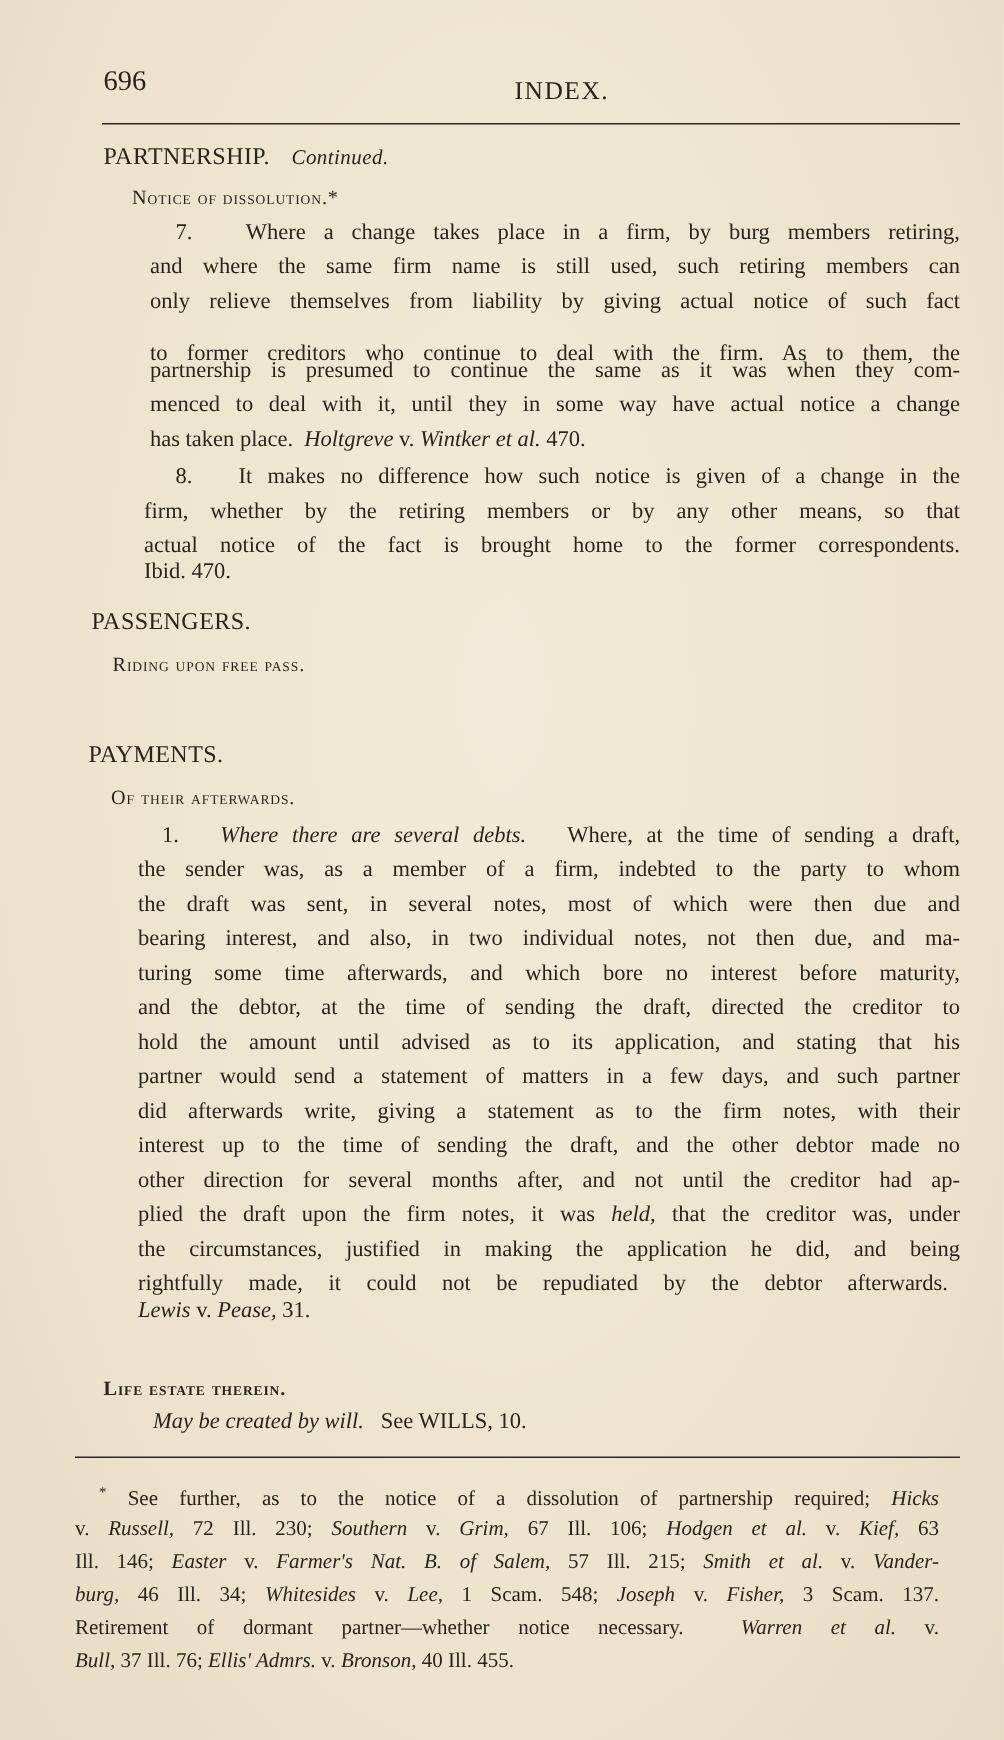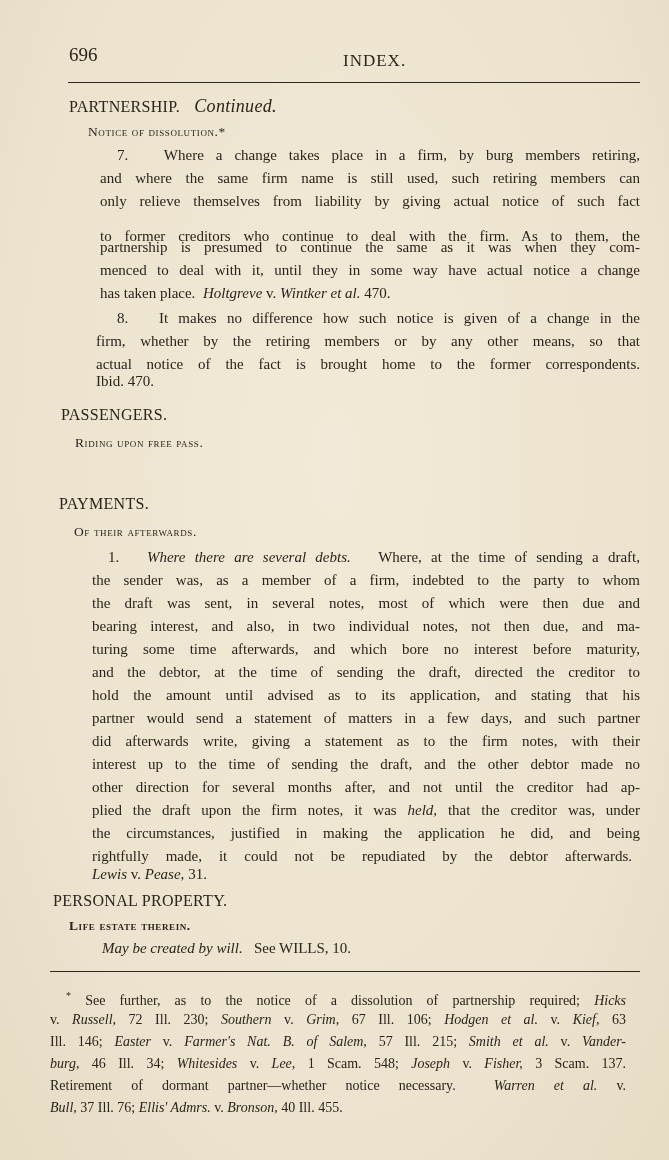--- a/index.html
+++ b/index.html
@@ -10,21 +10,21 @@
     color: #2a241c;
     position: relative;
   }
   .page { position: absolute; left: 0; top: 0; width: 669px; height: 1160px;
     background: radial-gradient(ellipse at 50% 40%, #f2ead8 0%, #ece2cd 70%, #e6dbc3 100%); }
   .abs { position: absolute; white-space: nowrap; }
   .pnum { left: 69px; top: 44px; font-size: 19px; }
   .running { left: 343px; top: 51px; font-size: 17px; letter-spacing: 1px; }
   .rule { position: absolute; height: 0; border-top: 1.6px solid #2e2820; }
   .heading { font-size: 16px; letter-spacing: 0.3px; }
-  .heading i { font-size: 18px; }
+  .heading i { font-size: 14px; }
   .sub { font-size: 13.5px; font-variant: small-caps; letter-spacing: 0.6px; }
   .line { font-size: 15px; position: absolute; white-space: nowrap; }
   .j { text-align: justify; text-align-last: justify; }
   .fn { font-size: 14px; position: absolute; white-space: nowrap; }
   i { font-style: italic; }
 </style>
 </head>
 <body>
 
 <div class="page">
@@ -96,21 +96,20 @@
     <div class="line j" style="left:92px; top:825px; width:548px;">the circumstances, justified in making the application he did, and being</div>
     <div class="line j" style="left:92px; top:848px; width:540px;">rightfully made, it could not be repudiated by the debtor afterwards.</div>
     <div class="line" style="left:92px; top:866px;">
       <i>Lewis</i>
       <span>v.</span>
       <i>Pease,</i>
       <span>31.</span>
     </div>
   </div>
 
-  <div class="abs heading" style="left:53px; top:892px;">PERSONAL PROPERTY.</div>
   <div class="abs sub" style="left:69px; top:918px;font-weight:bold;">Life estate therein.</div>
   <div class="line" style="left:102px; top:940px;">
     <i>May be created by will.</i>&nbsp;&nbsp;
     <span>See WILLS, 10.</span>
   </div>
 
   <div class="rule" style="left:50px; top:971px; width:590px;"></div>
 
   <div>
     <div class="fn j" style="left:66px; top:990px; width:560px;">

